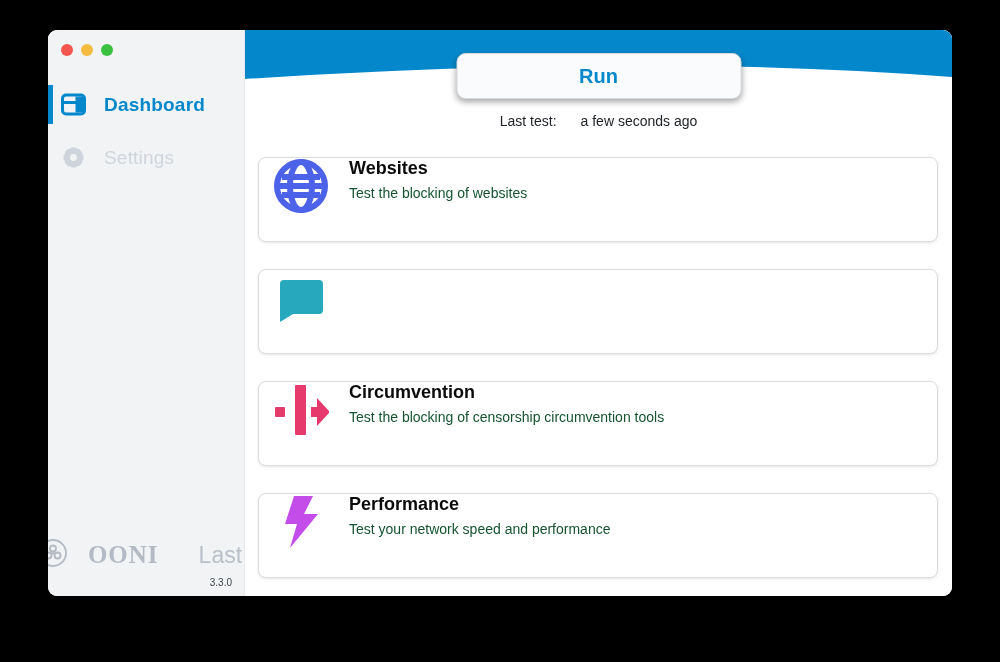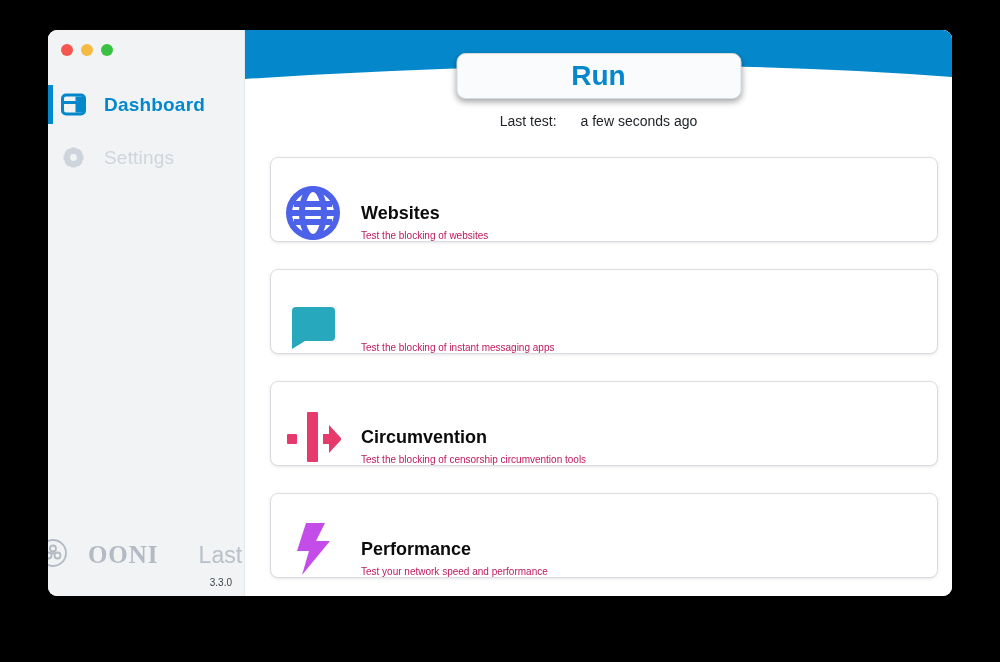--- a/index.html
+++ b/index.html
@@ -37,36 +37,36 @@
   .logo-probe{font-size:23px;font-weight:300;color:#b9c0c9;}
   .version{text-align:right;font-size:10px;color:#3e444b;margin-top:5px;}
   
   .main{flex:1;position:relative;background:#fff;}
   .band{position:absolute;top:0;left:0;width:100%;height:55px;}
   .run-btn{
     position:absolute;top:23px;left:50%;transform:translateX(-50%);
     width:285px;height:46px;background:#fafbfc;border:1px solid #d5d9de;
     border-radius:9px;box-shadow:0 3px 6px rgba(0,0,0,.35);
     display:flex;align-items:center;justify-content:center;cursor:pointer;
-    font-size:28px;font-weight:700;color:#0588CB;z-index:3;box-sizing:border-box;
+    font-size:20px;font-weight:700;color:#0588CB;z-index:3;box-sizing:border-box;
   }
   .last-test{
     position:absolute;top:83px;left:0;width:100%;display:flex;justify-content:center;gap:24px;
     font-size:14px;color:#212529;
   }
   .cards{position:absolute;top:127px;left:13px;right:14px;}
   .card{
     height:85px;background:#fff;border:1px solid #d9dde2;border-radius:8px;
-    box-shadow:0 1px 3px rgba(0,0,0,.10);display:flex;align-items:flex-end;
-    margin-bottom:27px;cursor:pointer;box-sizing:border-box;margin-left:12px;
+    box-shadow:0 1px 3px rgba(0,0,0,.10);display:flex;align-items:flex-start;
+    margin-bottom:27px;cursor:pointer;box-sizing:border-box;
   }
   .card-icon{width:56px;height:56px;margin-left:14px;flex:none;}
   .card-text{margin-left:20px;}
   .card-title{font-size:18px;font-weight:700;color:#0b0b0b;line-height:1.15;}
-  .card-sub{font-size:10px;color:#be185d;margin-top:6px;}
+  .card-sub{font-size:14px;color:#14532d;margin-top:6px;}
 </style>
 </head>
 <body>
 
 <div class="window">
 
   <div class="sidebar">
     <div class="traffic">
       <div class="tl" style="background-color: rgb(245, 87, 78);"></div>
       <div class="tl" style="background-color: rgb(244, 187, 64);"></div>
@@ -160,21 +160,20 @@
         </div>
       </div>
 
       <div class="card">
         <span class="card-icon">
           <svg width="56" height="56" viewBox="0 0 56 56">
             <path d="M11 10 H46 Q50 10 50 14 V40 Q50 44 46 44 H20 L7 52 V14 Q7 10 11 10 Z" fill="#28a8bd"></path>
           </svg>
         </span>
         <div class="card-text">
-          <div class="card-sub">Test the blocking of instant messaging apps</div>
         </div>
       </div>
 
       <div class="card">
         <span class="card-icon">
           <svg width="56" height="56" viewBox="0 0 56 56">
             <g fill="#e73a6c">
               <rect x="2" y="25" width="10" height="10" rx="1"></rect>
               <rect x="22" y="3" width="11" height="50" rx="1"></rect>
               <rect x="38" y="25" width="8" height="10"></rect>

